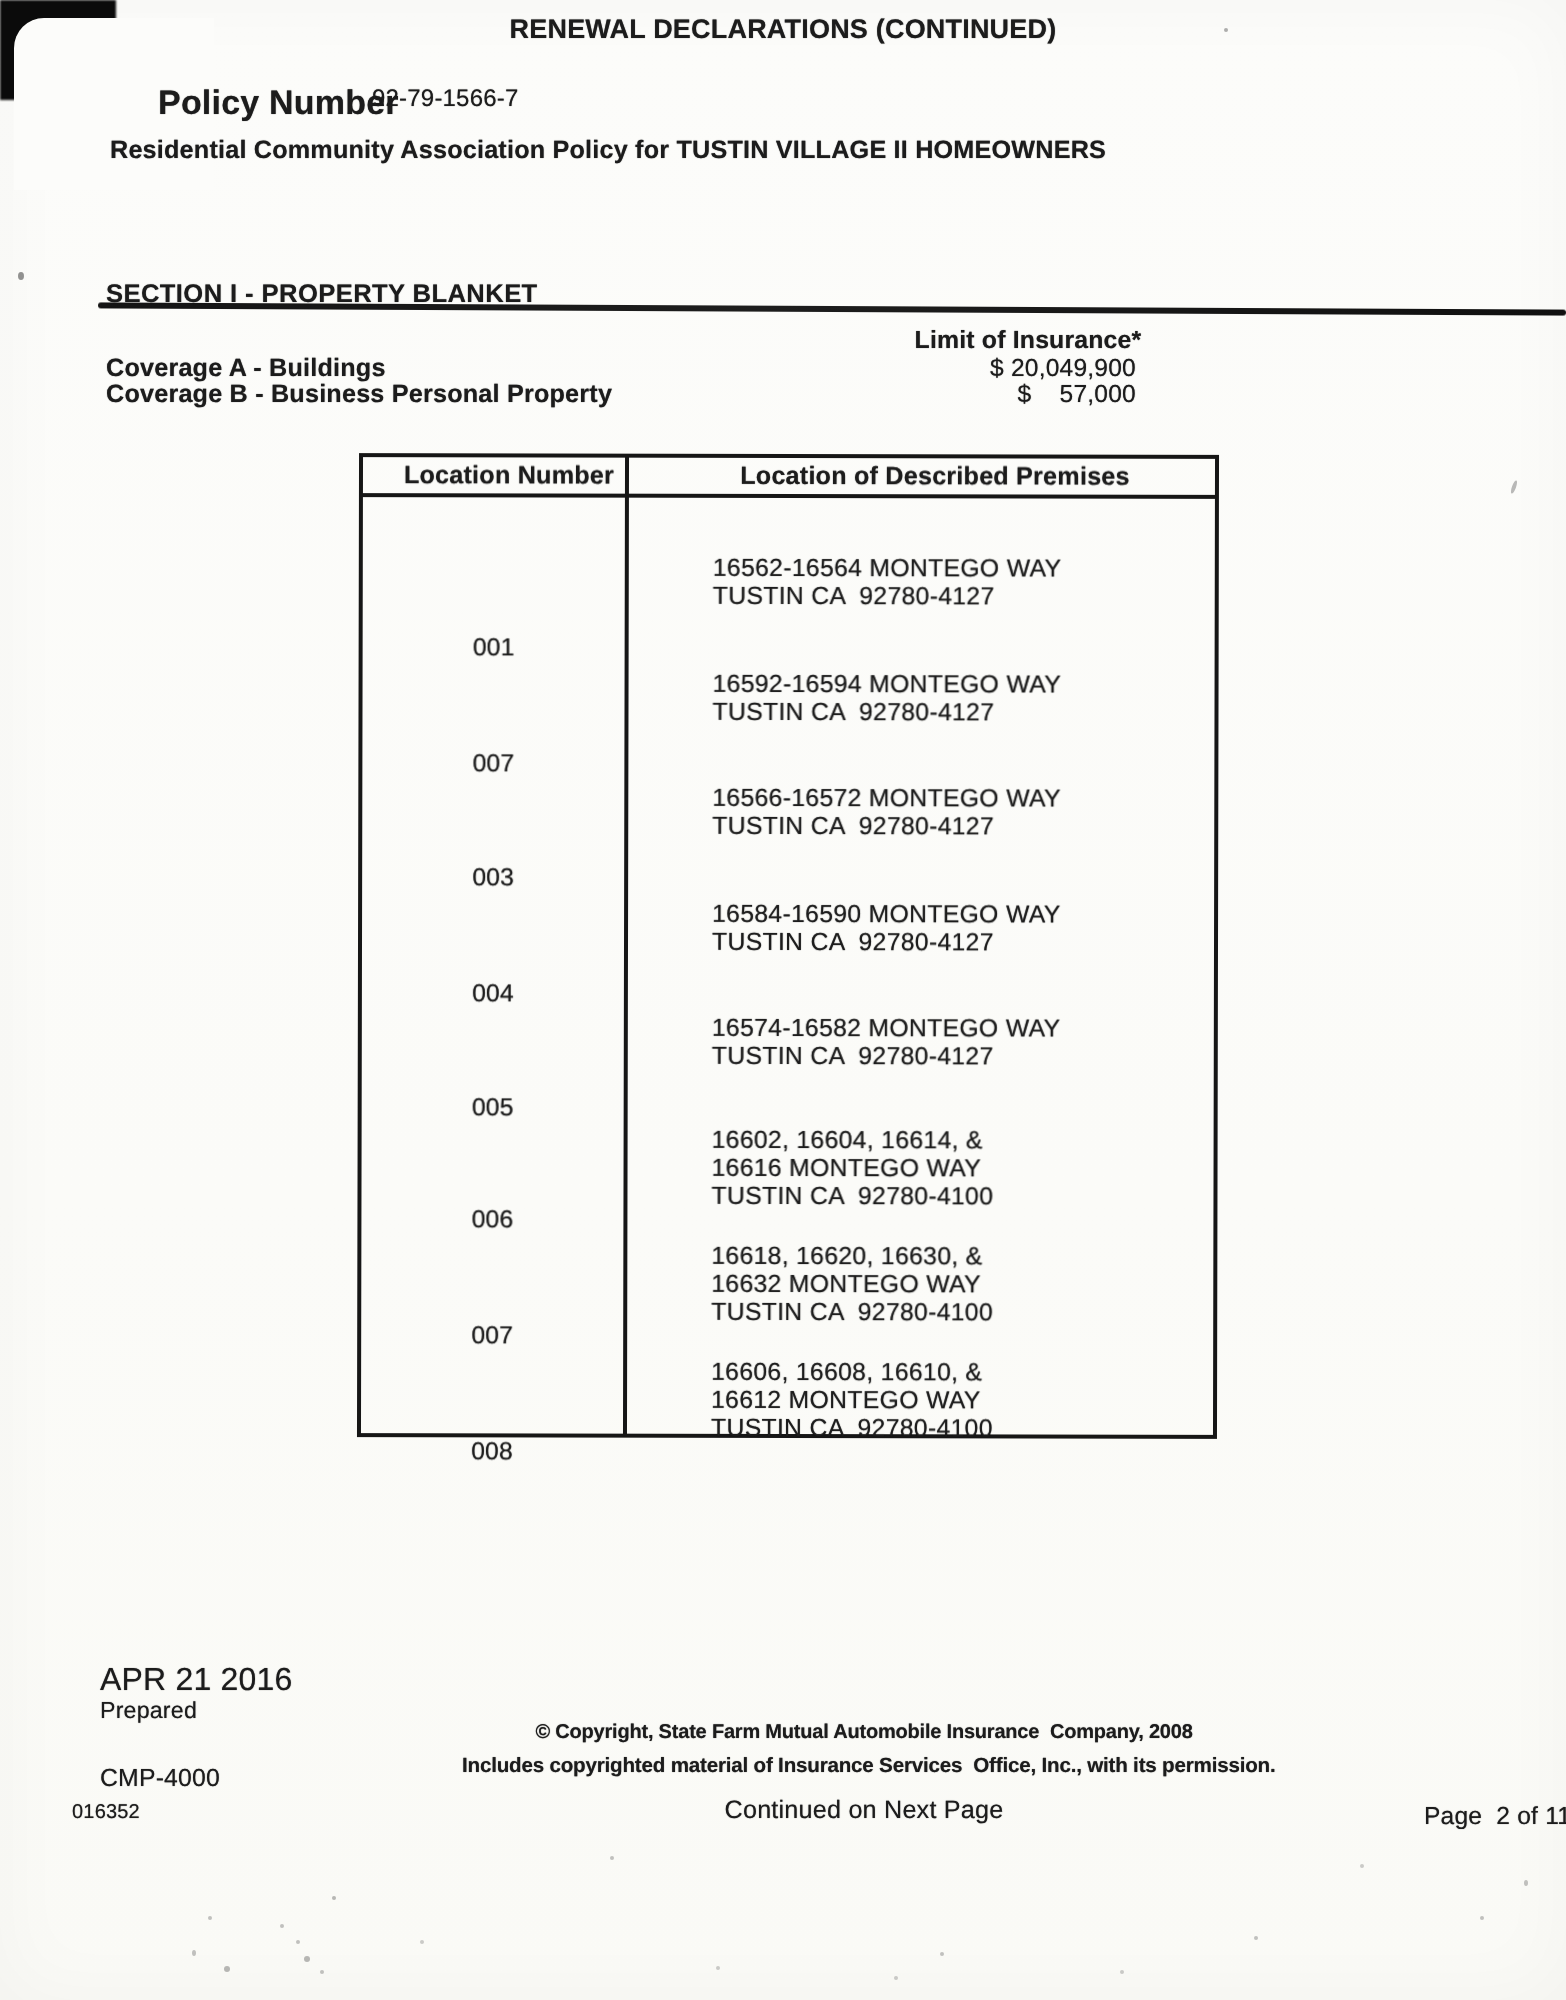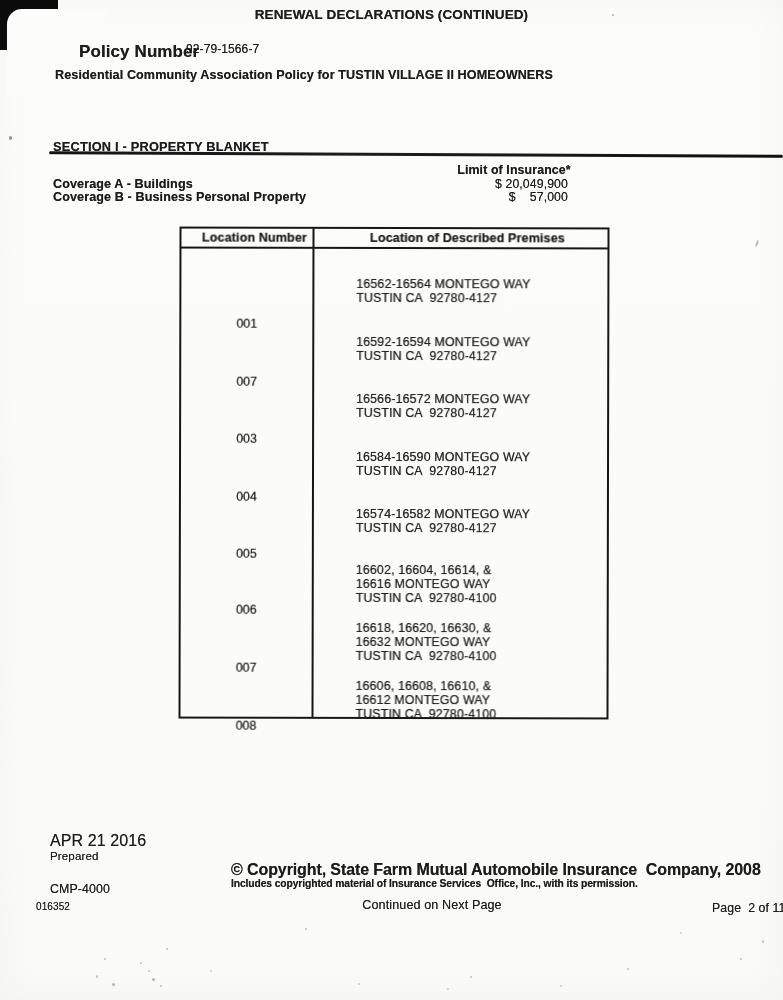--- a/index.html
+++ b/index.html
@@ -52,21 +52,21 @@
   .trow { position:absolute; left:0; width:100%; display:flex; }
   .tnum { width:131px; text-align:center; font-size:12.4px; text-shadow:0 0 0.5px rgba(10,10,10,0.65);margin-top:40px; }
   .taddr { flex:1; padding-left:44px; font-size:12.4px; line-height:14.2px; white-space:pre-wrap;
     text-shadow:0 0 0.5px rgba(10,10,10,0.65); letter-spacing:0.15px; }
 
   
   .prepared-label { top:849px; left:50px; font-size:11.6px; font-weight:400; }
   .prepared-date { top:832px; left:50px; font-size:16px; }
   .form-number { top:882px; left:50px; font-size:12.4px; }
   .doc-code { top:901px; left:36px; font-size:10px; }
-  .copyright-1 { top:861px; left:231px; width:402px; text-align:center; font-size:16px;
+  .copyright-1 { top:861px; left:231px; width:402px; text-align:center; font-size:10px;
     font-weight:600; letter-spacing:-0.1px; white-space:pre; }
   .copyright-2 { top:878px; left:231px; width:402px; text-align:center; font-size:10.3px;
     font-weight:600; letter-spacing:-0.1px; white-space:pre; }
   .continued { top:898px; left:231px; width:402px; text-align:center; font-size:12.6px; font-weight:400; }
   .page-number { top:901px; left:668px; font-size:12.3px; white-space:pre;margin-left:44px; }
 </style>
 </head>
 <body>
 
 <div class="page">

